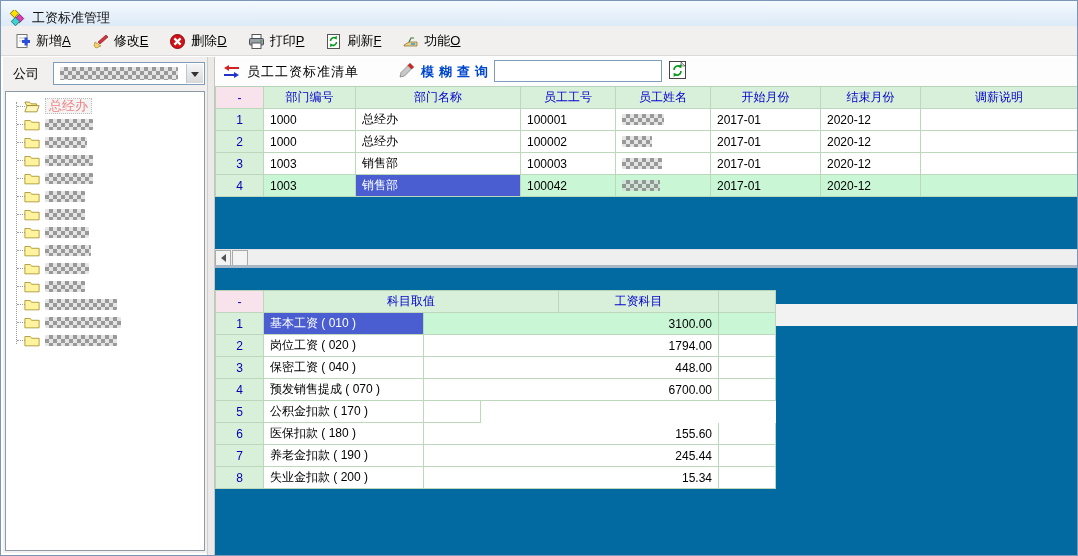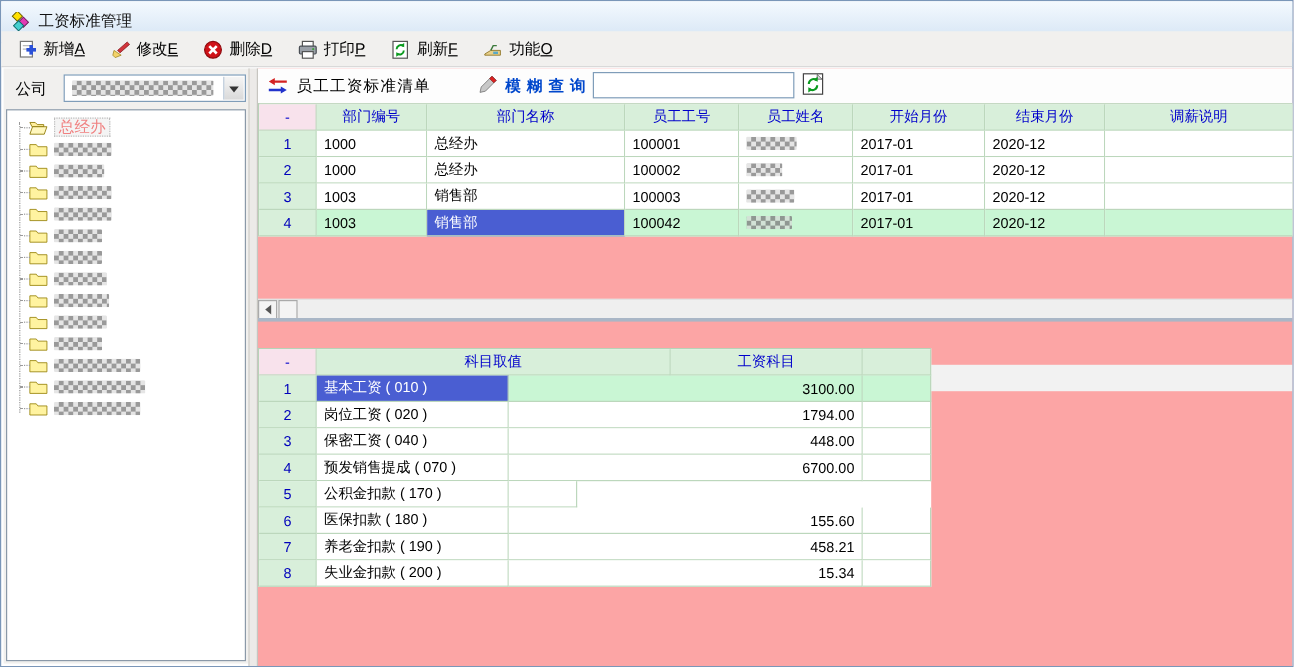--- a/index.html
+++ b/index.html
@@ -75,21 +75,21 @@
   }
   .censored.tall { height:13px; }
 
   
   .splitter {
     position:absolute; left:206px; top:56px; width:8px; bottom:0;
     background:#eceae8; border-left:1px solid #d0cec9; border-right:1px solid #c7c5c0;
   }
 
   
-  .rightpanel { position:absolute; left:214px; top:56px; right:0; bottom:0; background:#fca5a5; }
+  .rightpanel { position:absolute; left:214px; top:56px; right:0; bottom:0; background:#0369a1; }
   .listbar { position:absolute; left:0; top:0; right:0; height:29px; background:#fdfdfd; display:flex; align-items:center; }
   .listbar .ptitle { position:absolute; left:32px; top:6px; font-size:13px; color:#000; letter-spacing:1px; }
   .swap { position:absolute; left:8px; top:7px; width:17px; height:15px; }
   .pencil { position:absolute; left:183px; top:5px; width:17px; height:17px; }
   .fuzzy-label { position:absolute; left:206px; top:6px; font-size:13px; color:#0047cc; letter-spacing:5px; font-weight:bold; }
   .search-input {
     position:absolute; left:279px; top:3px; width:168px; height:22px;
     border:1px solid #7f9db9; background:#fff; font-size:12px; padding:0 4px; outline:none;
   }
   .refresh-box { position:absolute; left:453px; top:3px; width:19px; height:20px; }
@@ -459,21 +459,21 @@
       </div>
       <div class="g-row">
         <div class="g-cell rownum sc0">6</div>
         <div class="g-cell sc1">医保扣款 ( 180 )</div>
         <div class="g-cell sc2 num-right">155.60</div>
         <div class="g-cell sc3"></div>
       </div>
       <div class="g-row">
         <div class="g-cell rownum sc0">7</div>
         <div class="g-cell sc1">养老金扣款 ( 190 )</div>
-        <div class="g-cell sc2 num-right">458.21</div>
+        <div class="g-cell sc2 num-right">245.44</div>
         <div class="g-cell sc3"></div>
       </div>
       <div class="g-row">
         <div class="g-cell rownum sc0">8</div>
         <div class="g-cell sc1">失业金扣款 ( 200 )</div>
         <div class="g-cell sc2 num-right">15.34</div>
         <div class="g-cell sc3"></div>
       </div>
     </div>
 

